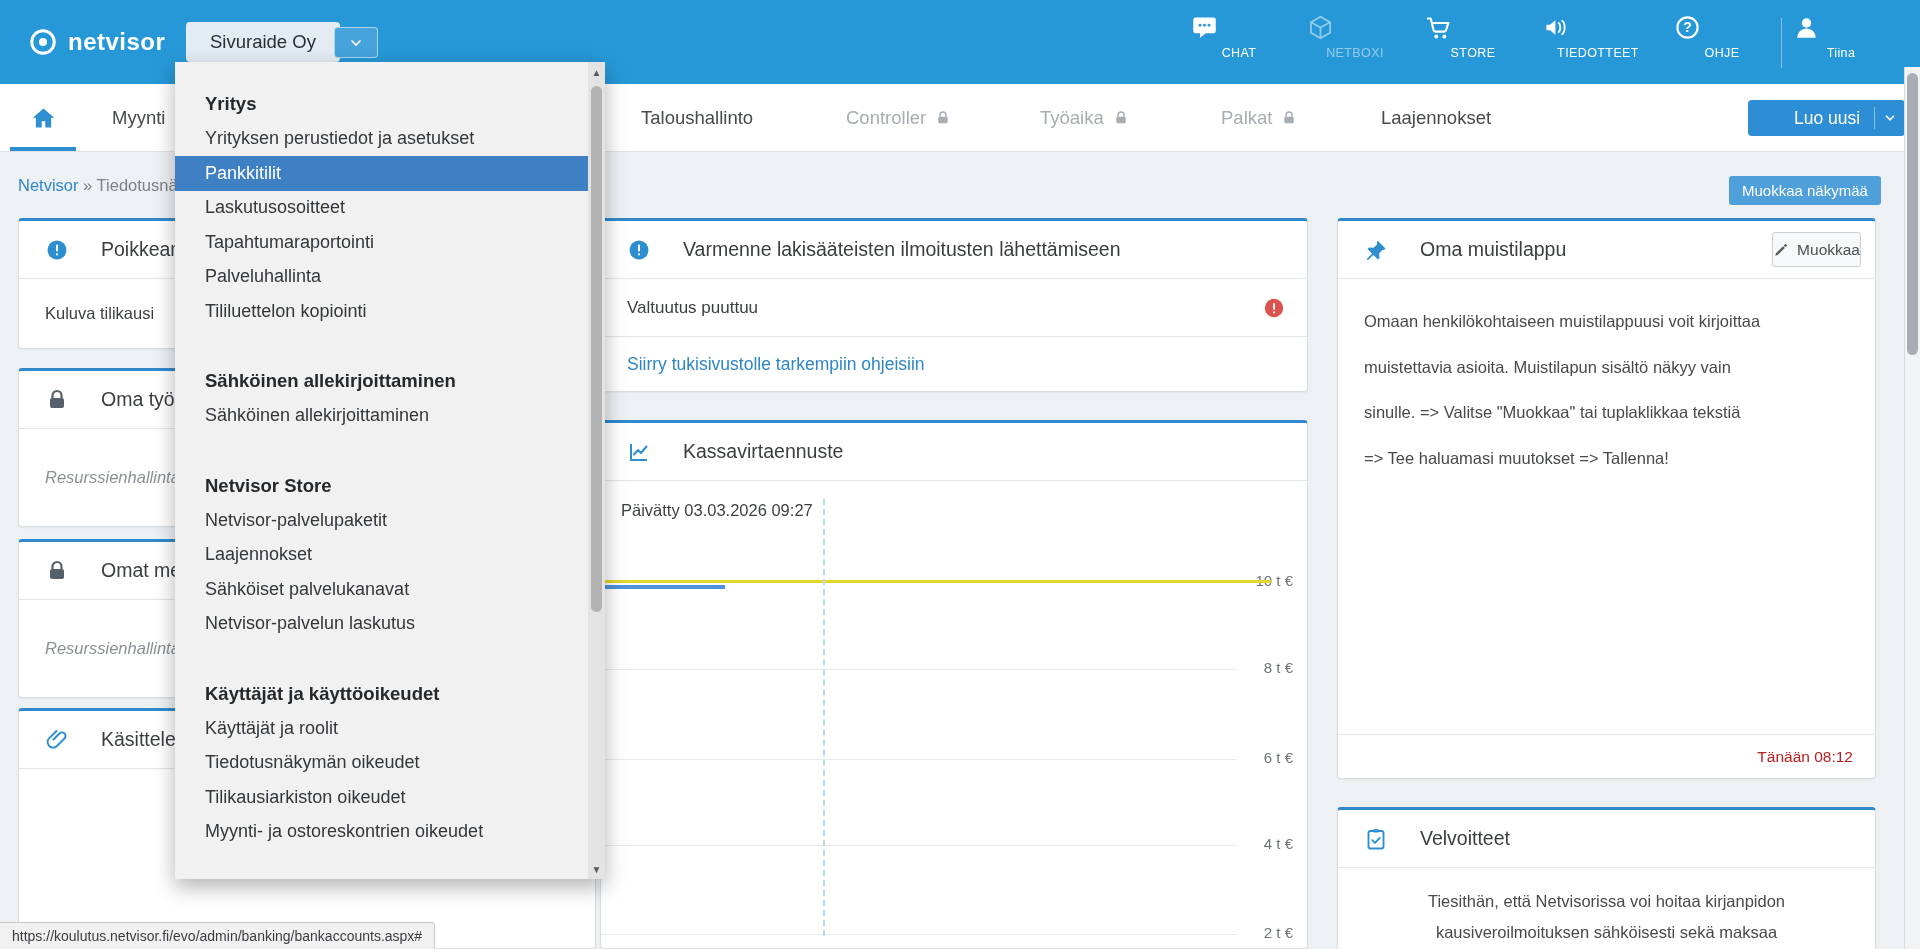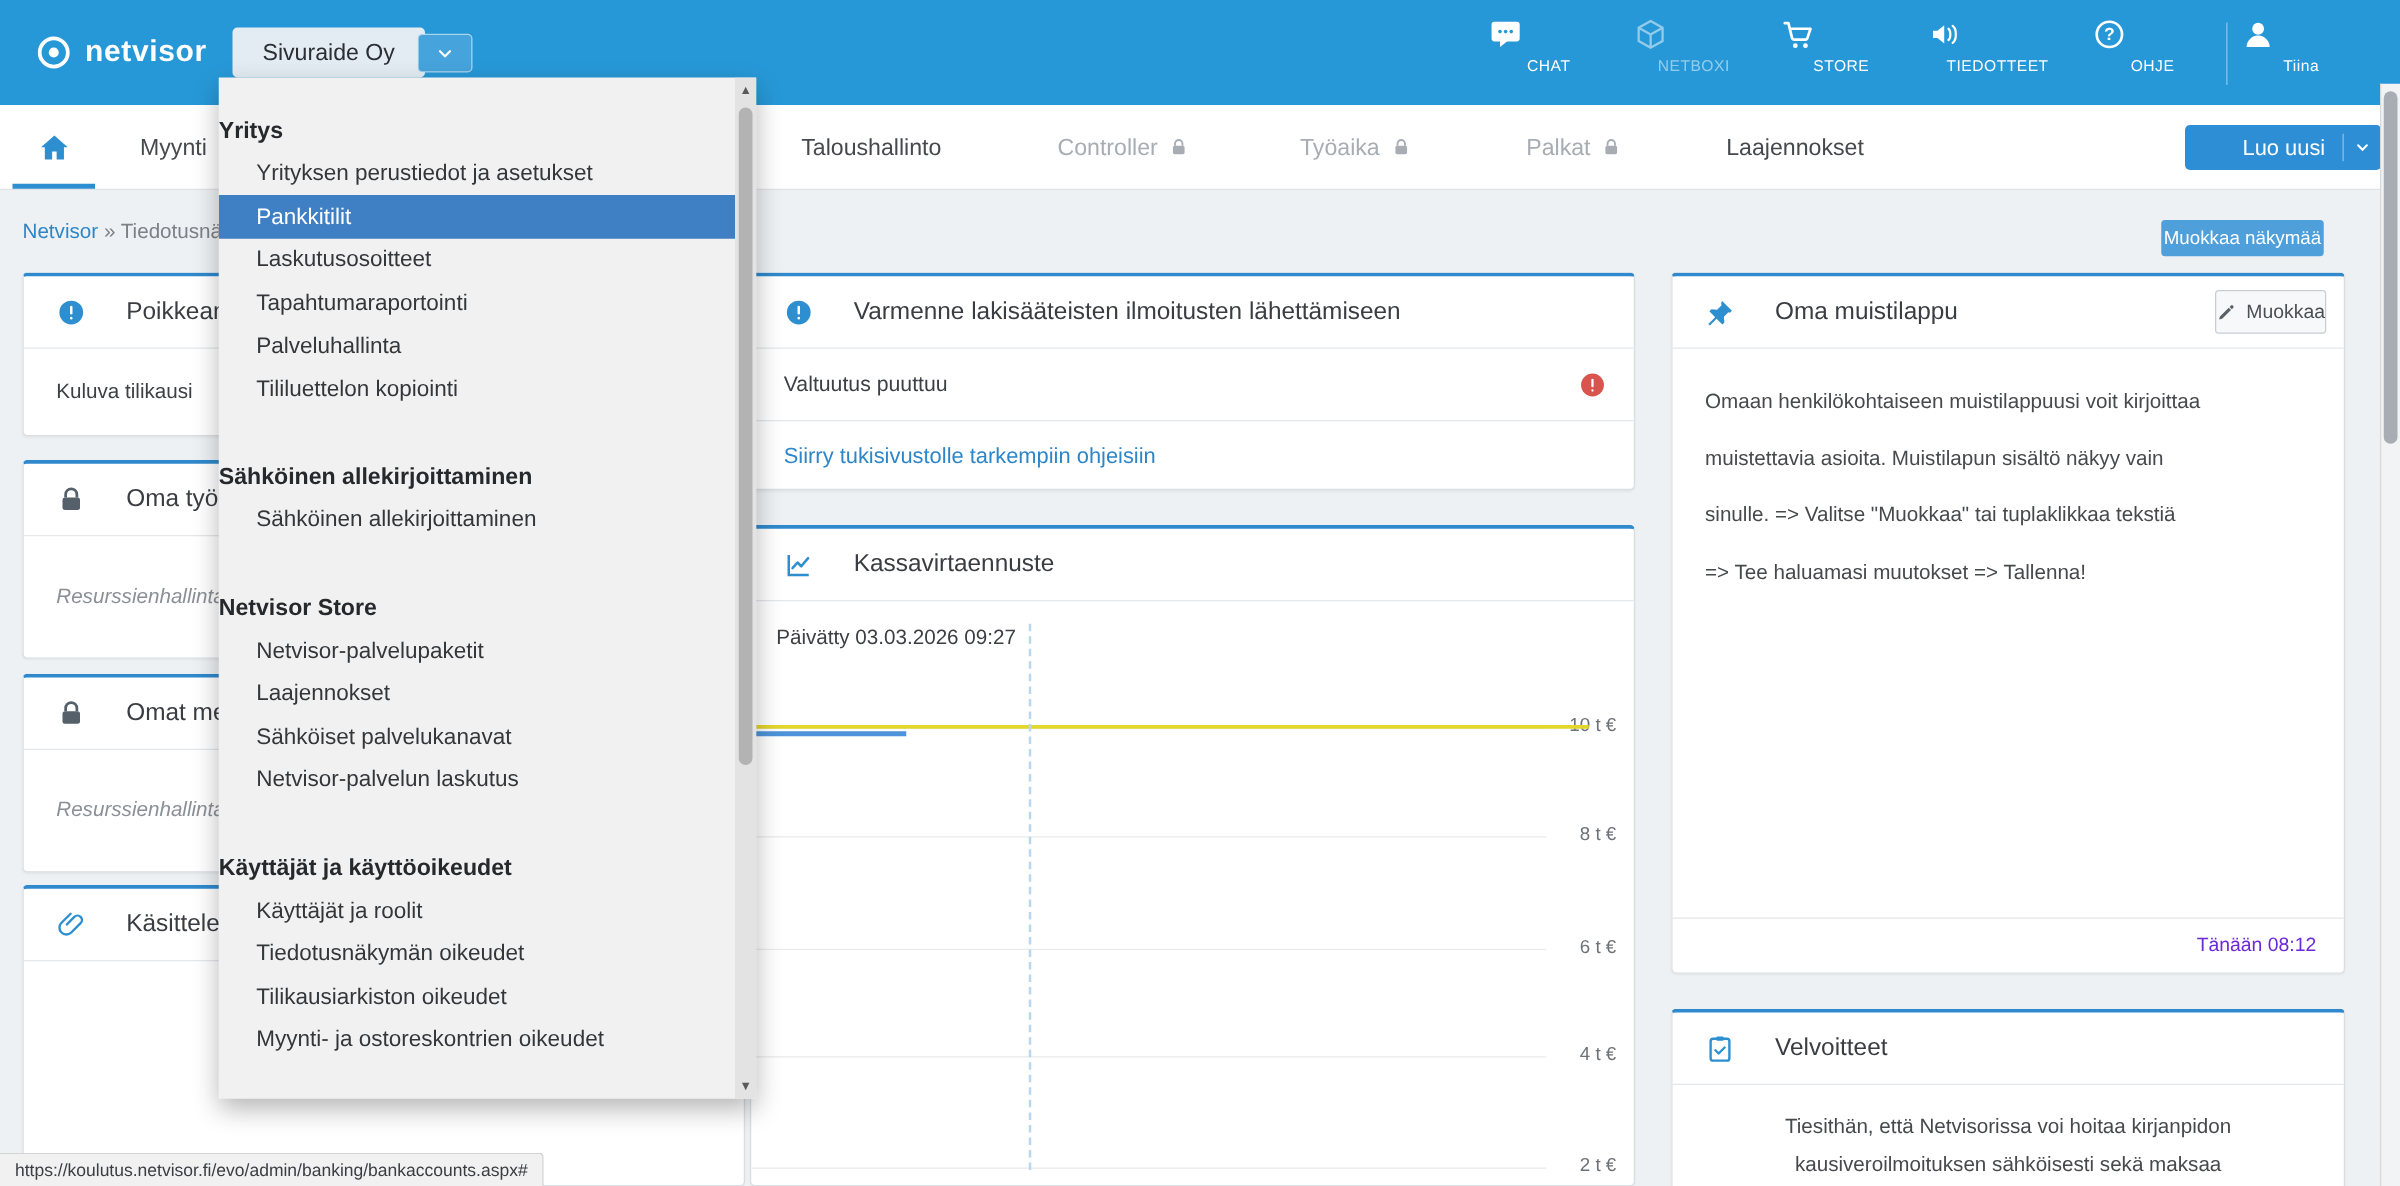--- a/index.html
+++ b/index.html
@@ -37,21 +37,21 @@
   .create-btn { position:absolute; left:1748px; top:16px; height:36px; background:#2e8ed5; border:none; border-radius:4px; color:#fff;
     display:flex; align-items:center; font-size:17.5px; cursor:pointer; }
   .create-btn .cap { padding:0 14px;margin-left:32px; }
   .create-btn .div { width:1px; height:22px; background:rgba(255,255,255,.45); }
   .create-btn .car { width:30px; display:flex; justify-content:center; }
 
   
   .crumb { position:absolute; left:18px; top:176px; font-size:16.5px; z-index:5; }
   .crumb a { color:#2e86c8; text-decoration:none; cursor:pointer; }
   .crumb .sep, .crumb .cur { color:#7b8187; }
-  .editview-btn { position:absolute; left:1729px; top:176px; height:29px; padding:0 2px; background:#4f9fda; color:#fff; border:none;
+  .editview-btn { position:absolute; left:1729px; top:176px; height:29px; padding:0 13px; background:#4f9fda; color:#fff; border:none;
     border-radius:3px; font-size:15px; display:flex; align-items:center; cursor:pointer; z-index:5; }
 
   
   .card { position:absolute; background:#fff; border:1px solid #d9dee3; border-top:3px solid #2f89cc; border-radius:4px;
     box-shadow:0 1px 2px rgba(0,0,0,.05); overflow:hidden; }
   .card-head { height:58px; display:flex; align-items:center; padding:0 26px; border-bottom:1px solid #e4e7ea; position:relative; }
   .card-head .cicon { width:24px; height:24px; color:#2d8fd0; margin-right:32px; flex:none; }
   .card-head .cicon.gray { color:#55606b; }
   .card-title { font-size:19.5px; color:#3a3d41; white-space:nowrap; }
   .card-body-line { padding:0 26px; font-size:16.5px; color:#3c3f43; display:flex; align-items:center; }
@@ -78,30 +78,30 @@
   .kv-blue { position:absolute; left:0; top:162px; width:124px; height:4px; background:#4e93d9; }
   .kv-dash { position:absolute; left:222px; top:76px; height:437px; border-left:2px dashed #b9d7f0; }
 
   #card-muistilappu { left:1337px; top:218px; width:539px; height:561px; }
   .memo-edit-btn { position:absolute; right:14px; top:11px; height:35px; padding:0 0; background:#f7f8f9; border:1px solid #c9ced3;
     border-radius:3px; color:#4a4f54; font-size:15.5px; display:flex; align-items:center; gap:8px; cursor:pointer; }
   .memo-edit-btn .pen { width:16px; height:16px; color:#5a6065; }
   .memo-lines { padding:20px 26px 0 26px; }
   .memo-line { line-height:45.5px; font-size:16.5px; color:#47494c; white-space:nowrap; }
   .memo-foot { position:absolute; left:0; right:0; bottom:0; height:44px; border-top:1px solid #e6e6e6; display:flex; align-items:center;
-    justify-content:flex-end; padding:0 22px; font-size:15.5px; color:#6d28d9; }
+    justify-content:flex-end; padding:0 22px; font-size:15.5px; color:#b91c1c; }
 
   #card-velvoitteet { left:1337px; top:807px; width:539px; height:200px; }
   .velv-body { padding:18px 30px 0 30px; text-align:center; font-size:16.5px; color:#47494c; line-height:31px; }
 
   
   .dropdown { position:absolute; left:175px; top:62px; width:430px; height:817px; background:#f1f1f1;
     box-shadow:0 8px 20px rgba(0,0,0,.3); z-index:500; overflow:hidden; }
   .dd-list { position:absolute; left:0; top:0; right:17px; padding-top:25px; }
-  .dd-head { height:34.5px; display:flex; align-items:center; font-size:18.5px; font-weight:bold; color:#26292c; }
+  .dd-head { height:34.5px; display:flex; align-items:center; padding-left:30px; font-size:18.5px; font-weight:bold; color:#26292c; }
   .dd-item { height:34.5px; display:flex; align-items:center; padding-left:30px; font-size:18px; color:#34373a; cursor:pointer; }
   .dd-item.selected { background:#3f80c4; color:#fff; }
   .dd-gap { height:35.5px; }
   .dd-scroll { position:absolute; right:0; top:0; width:17px; height:100%; background:#e3e3e3; }
   .dd-arrow { position:absolute; left:0; width:17px; height:20px; display:flex; align-items:center; justify-content:center; font-size:10px; color:#5a5a5a; cursor:pointer; }
   .dd-arrow.up { top:0; }
   .dd-arrow.down { bottom:0; }
   .dd-thumb { position:absolute; left:3px; width:11px; top:24px; height:526px; background:#b3b3b3; border-radius:6px; cursor:pointer; }
 
   

